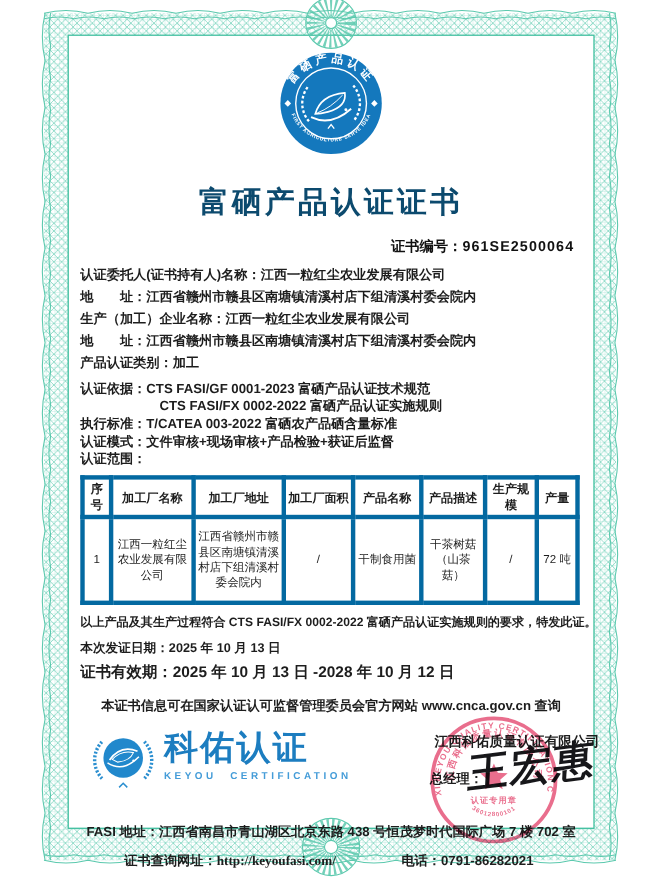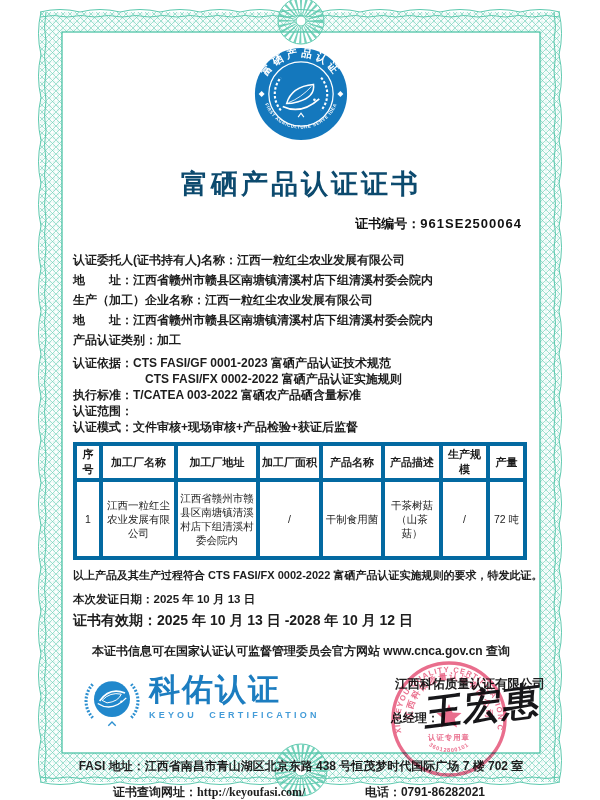--- a/index.html
+++ b/index.html
@@ -14,21 +14,21 @@
   .emblem-wrap{text-align:center;margin-top:14px;height:96px;}
   .title{
     text-align:center;font-size:27px;font-weight:900;letter-spacing:3px;
     margin:24px 0 0 0;color:#0c4a6e;
   }
   .cert-no{
     margin-top:13px;text-align:right;padding-right:18px;
     font-size:13px;font-weight:700;color:#111;
   }
   .cert-no .num{letter-spacing:1px;}
-  .fields{margin-top:17px;}
+  .fields{margin-top:7px;}
   .field{font-size:12px;font-weight:700;line-height:20px;white-space:nowrap;}
   .basis{margin-top:5px;font-size:12px;font-weight:700;line-height:16px;}
   .basis-row{display:flex;}
   .basis-label{flex:0 0 auto;}
   .basis-val2{margin-left:72px;}
   .scope-table{
     border-collapse:collapse;margin-top:7px;table-layout:fixed;width:450px;
   }
   .scope-table th,.scope-table td{
     border:4px solid #0369a1;text-align:center;vertical-align:middle;
@@ -146,25 +146,25 @@
         <div class="basis-row">
           <span class="basis-label">认证依据：</span>
           <span>CTS FASI/GF 0001-2023 富硒产品认证技术规范</span>
         </div>
         <div class="basis-val2">CTS FASI/FX 0002-2022 富硒产品认证实施规则</div>
         <div class="basis-row">
           <span class="basis-label">执行标准：</span>
           <span>T/CATEA 003-2022 富硒农产品硒含量标准</span>
         </div>
         <div class="basis-row">
-          <span class="basis-label">认证范围：</span>
-        </div>
-        <div class="basis-row">
           <span class="basis-label">认证模式：</span>
           <span>文件审核+现场审核+产品检验+获证后监督</span>
+        </div>
+        <div class="basis-row">
+          <span class="basis-label">认证范围：</span>
         </div>
       </div>
 
       <table class="scope-table">
         <colgroup>
           <col style="width:26px">
             <col style="width:75px">
             <col style="width:82px">
             <col style="width:63px">
           <col style="width:62px">

